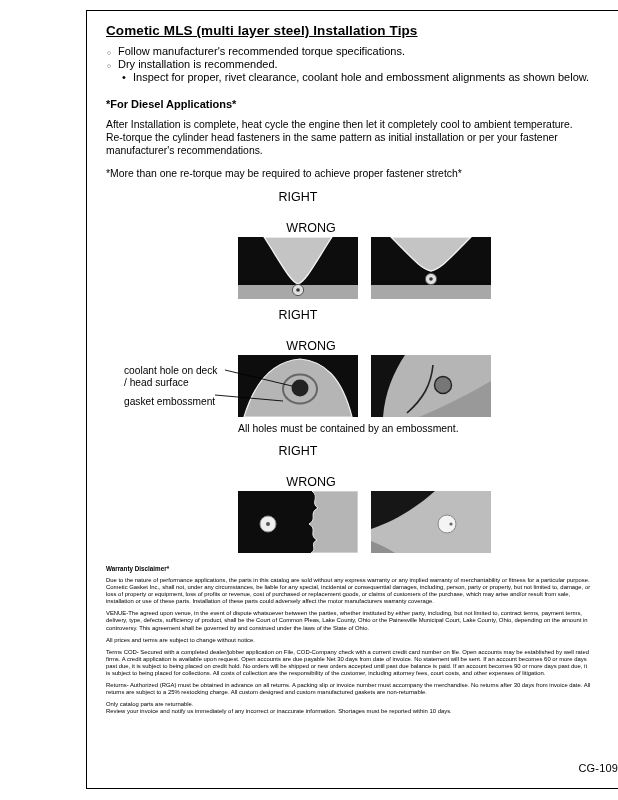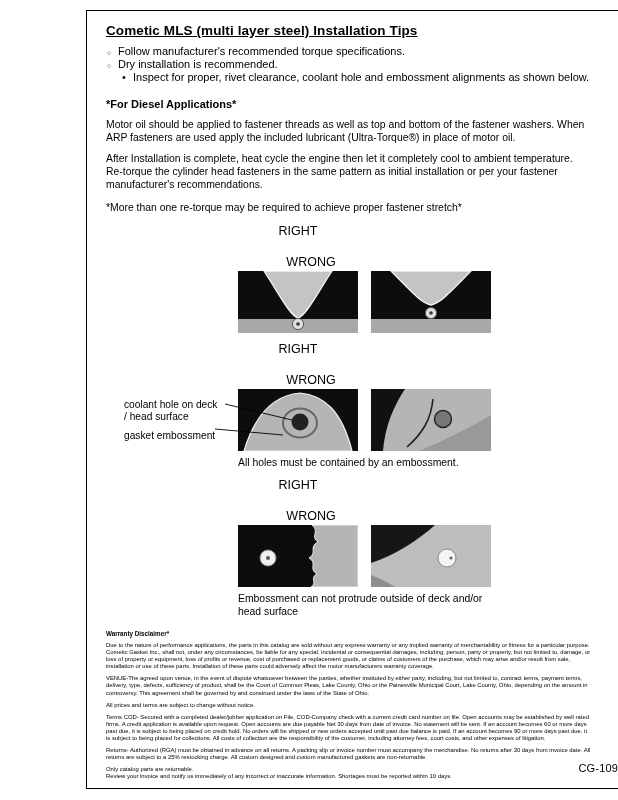--- a/index.html
+++ b/index.html
@@ -62,21 +62,20 @@
 
     <div class="title">Cometic MLS (multi layer steel) Installation Tips</div>
 
     <ul class="tips">
       <li class="l1">Follow manufacturer's recommended torque specifications.</li>
       <li class="l1">Dry installation is recommended.</li>
       <li class="l2">Inspect for proper, rivet clearance, coolant hole and embossment alignments as shown below.</li>
     </ul>
 
     <div class="diesel-h">*For Diesel Applications*</div>
-    <p class="body">Motor oil should be applied to fastener threads as well as top and bottom of the fastener washers. When ARP fasteners are used apply the included lubricant (Ultra-Torque®) in place of motor oil.</p>
     <p class="body">After Installation is complete, heat cycle the engine then let it completely cool to ambient temperature. Re-torque the cylinder head fasteners in the same pattern as initial installation or per your fastener manufacturer's recommendations.</p>
     <p class="body note">*More than one re-torque may be required to achieve proper fastener stretch*</p>
 
     <div class="diagrams">
 
       <div class="drow">
         <div class="dlabels">
           <span>RIGHT</span>
           <span>WRONG</span>
         </div>
@@ -148,21 +147,20 @@
             </svg>
             <svg class="panel" viewBox="0 0 120 62">
               <rect width="120" height="62" fill="#bdbdbd"></rect>
               <path d="M0,0 L64,0 C46,16 24,30 0,38 Z" fill="#161616"></path>
               <path d="M0,62 L0,50 C10,54 18,58 24,62 Z" fill="#8f8f8f"></path>
               <circle cx="76" cy="33" r="9" fill="#f4f4f4" stroke="#8a8a8a" stroke-width="1"></circle>
               <circle cx="80" cy="33" r="1.6" fill="#666"></circle>
             </svg>
           </div>
         </div>
-        <div class="dcaption narrow">Embossment can not protrude outside of deck and/or head surface</div>
       </div>
 
     </div>
 
     <div class="warranty">
       <div class="wh">Warranty Disclaimer*</div>
       <p>Due to the nature of performance applications, the parts in this catalog are sold without any express warranty or any implied warranty of merchantability or fitness for a particular purpose.  Cometic Gasket Inc., shall not, under any circumstances, be liable for any special, incidental or consequential damages, including, person, party or property, but not limited to, damage, or loss of property or equipment, loss of profits or revenue, cost of purchased or replacement goods, or claims of customers of the purchase, which may arise and/or result from sale, installation or use of these parts.  Installation of these parts could adversely affect the motor manufacturers warranty coverage.</p>
       <p>VENUE-The agreed upon venue, in the event of dispute whatsoever between the parties, whether instituted by either party, including, but not limited to, contract terms, payment terms, delivery, type, defects, sufficiency of product, shall be the Court of Common Pleas, Lake County, Ohio or the Painesville Municipal Court, Lake County, Ohio, depending on the amount in controversy. This agreement shall be governed by and construed under the laws of the State of Ohio.</p>
       <p>All prices and terms are subject to change without notice.</p>
       <p>Terms COD- Secured with a completed dealer/jobber application on File, COD-Company check with a current credit card number on file.  Open accounts may be established by well rated firms.  A credit application is available upon request.  Open accounts are due payable Net 30 days from date of invoice.  No statement will be sent.  If an account becomes 60 or more days past due, it is subject to being placed on credit hold.  No orders will be shipped or new orders accepted until past due balance is paid.  If an account becomes 90 or more days past due, it is subject to being placed for collections.  All costs of collection are the responsibility of the customer, including attorney fees, court costs, and other expenses of litigation.</p>

